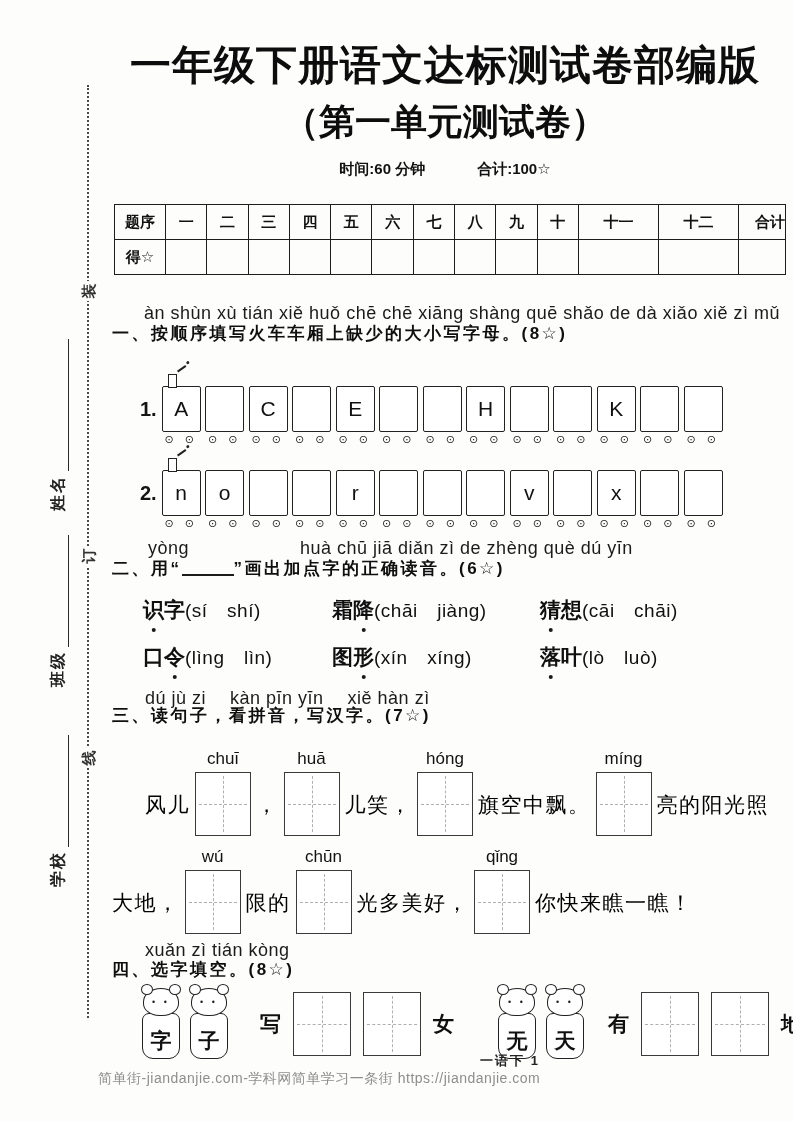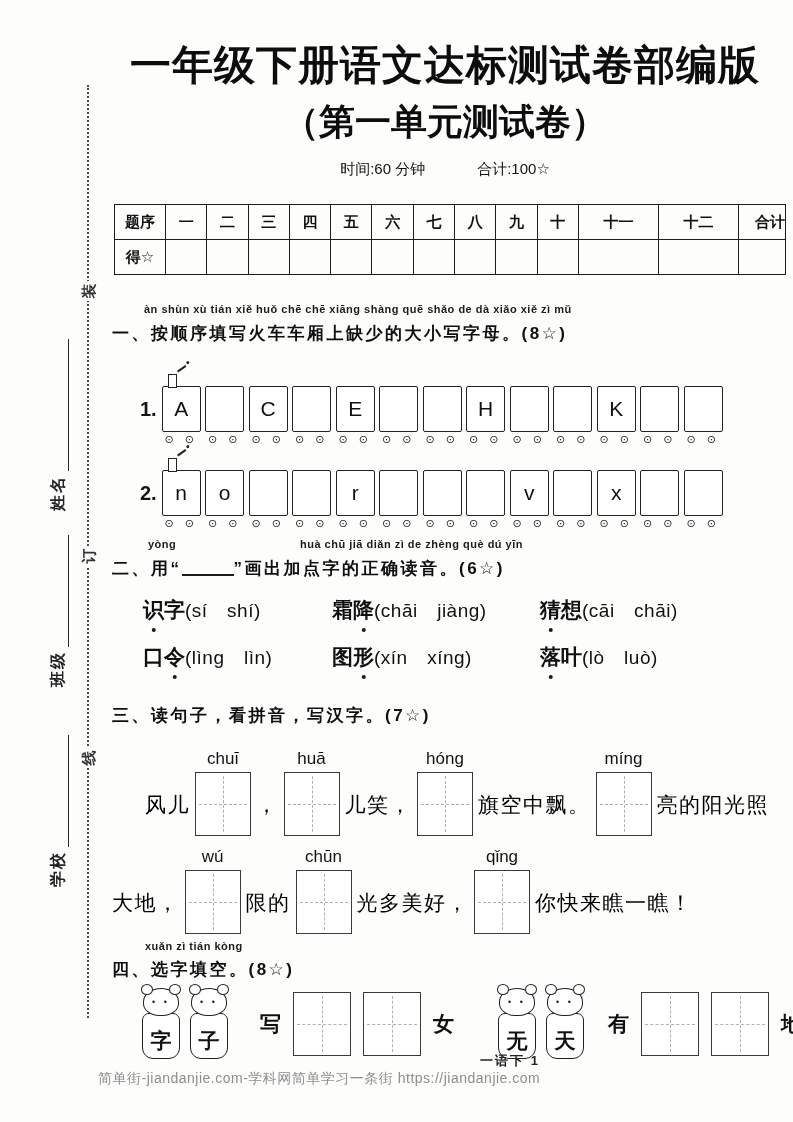--- a/index.html
+++ b/index.html
@@ -19,29 +19,29 @@
     transform:rotate(-90deg);transform-origin:center center;
   }
   .side-label .lbl{font-size:16px;font-weight:600;color:#222;letter-spacing:2px;white-space:nowrap;}
   .side-label .blank{flex:1;border-bottom:1.6px solid #2a2a2a;margin-left:4px;height:18px;}
   
   .title{position:absolute;left:100px;width:690px;top:38px;text-align:center;
     font-size:41px;font-weight:700;letter-spacing:1px;color:#0d0d0d;}
   .subtitle{position:absolute;left:100px;width:690px;top:98px;text-align:center;
     font-size:36px;font-weight:700;color:#0d0d0d;}
   .info-line{position:absolute;left:100px;width:690px;top:160px;display:flex;
-    justify-content:center;gap:52px;font-size:15px;font-weight:400;color:#111;align-items:flex-end;}
+    justify-content:center;gap:52px;font-size:15px;font-weight:700;color:#111;align-items:flex-end;}
   
   .score-table{position:absolute;left:114px;top:204px;width:672px;border-collapse:collapse;}
   .score-table td{border:1.6px solid #1d1d1d;height:34px;text-align:center;
     font-size:15px;font-weight:700;color:#111;padding:0;}
   .score-table td.first{width:50px;}
   .score-table td.last{width:46px;text-align:right;}
   
-  .pinyin-line{position:absolute;font-size:11px;color:#1b1b1b;letter-spacing:0.5px;white-space:nowrap;font-weight:bold;}
+  .pinyin-line{position:absolute;font-size:18px;color:#1b1b1b;letter-spacing:0.5px;white-space:nowrap;}
   .q-text{position:absolute;font-size:17px;font-weight:600;letter-spacing:2.5px;color:#0f0f0f;white-space:nowrap;}
   .q-text .blank-inline{display:inline-block;width:52px;border-bottom:2px solid #1c1c1c;height:18px;vertical-align:-2px;}
   
   .train{position:absolute;left:140px;display:flex;align-items:flex-start;}
   .train-no{font-size:20px;font-weight:600;margin-right:5px;margin-top:12px;}
   .cars{display:flex;}
   .car{position:relative;width:37px;height:44px;border:1.8px solid #222;border-radius:2px;
     margin-right:4.5px;background:#fff;display:flex;align-items:center;justify-content:center;
     font-size:21px;font-weight:500;color:#111;}
   .car::after{content:"⊙ ⊙";position:absolute;left:0;width:100%;bottom:-15px;text-align:center;
@@ -268,20 +268,21 @@
   <div class="q2-item" style="left:143px;top:643px">
     <span>口</span><span class="du">令</span><span class="reading">(lìng　lìn)</span>
   </div>
   <div class="q2-item" style="left:332px;top:643px">
     <span>图</span><span class="du">形</span><span class="reading">(xín　xíng)</span>
   </div>
   <div class="q2-item" style="left:540px;top:643px">
     <span class="du">落</span><span>叶</span><span class="reading">(lò　luò)</span>
   </div>
 
+  <div class="pinyin-line" style="left:145px;top:686px">dú jù zi　 kàn pīn yīn　 xiě hàn zì</div>
   <div class="q-text" style="left:112px;top:704px">三、读句子，看拼音，写汉字。(7☆)</div>
 
   <div class="fill-row" style="left:145px;top:748px">
     <span class="txt">风儿</span>
     <div class="box-unit">
       <span class="py">chuī</span>
       <div class="tzg"></div>
     </div>
     <span class="txt">，</span>
     <div class="box-unit">

